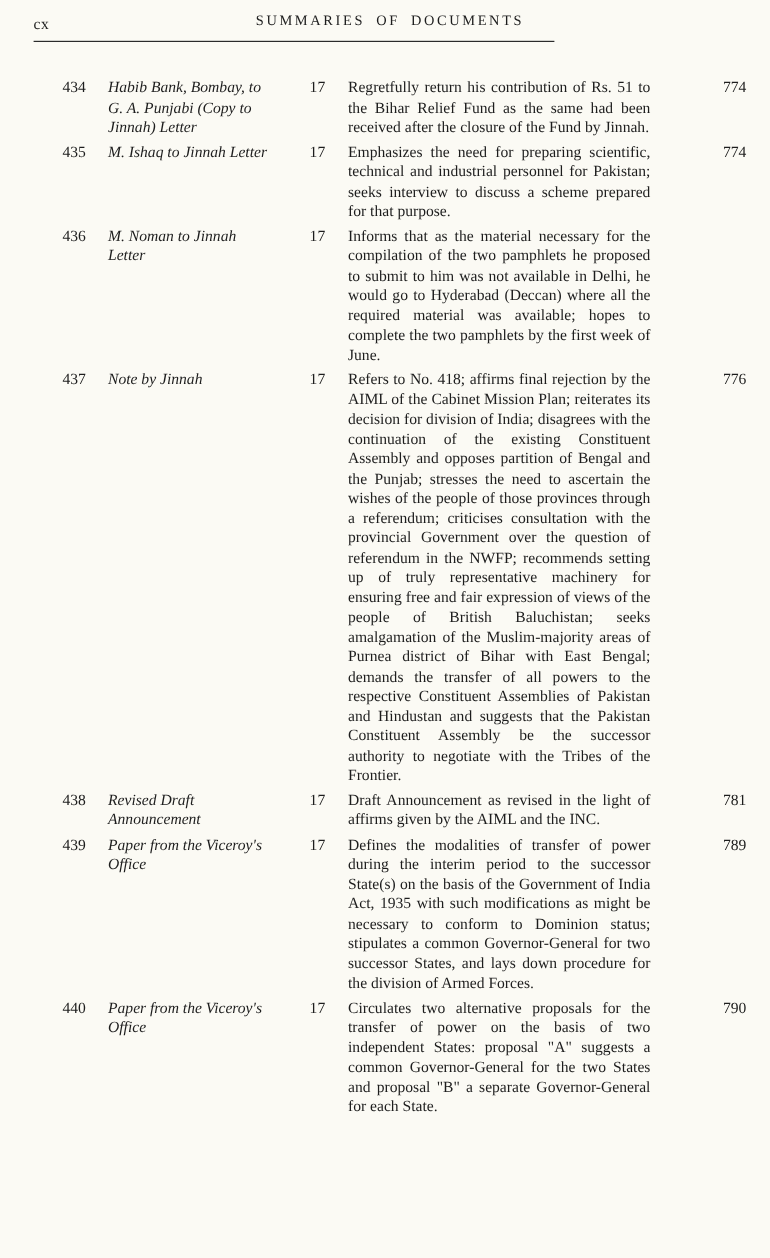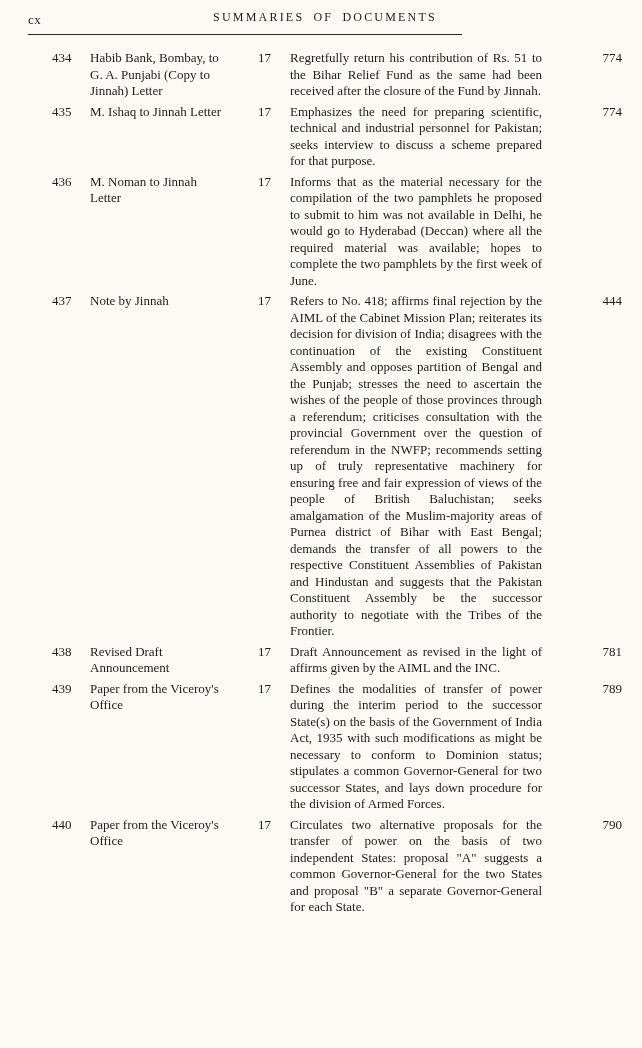--- a/index.html
+++ b/index.html
@@ -46,37 +46,38 @@
   }
 
   .rule {
     height: 0;
     border-top: 1.6px solid #2b2b2b;
     width: 434px;
     margin-top: 4px;
   }
 
   .entries {
-    margin-top: 15px;
+    margin-top: 30px;
   }
 
   .entry {
     display: grid;
     grid-template-columns: 62px 168px 32px 252px 1fr;
     font-size: 13px;
     line-height: 16.5px;
     margin-bottom: 4px;
   }
 
   .num {
     padding-left: 24px;
   }
 
   .etitle {
     padding-right: 30px;
+    font-style: italic;
   }
 
   .summary {
     text-align: justify;
     hyphens: auto;
     -webkit-hyphens: auto;
   }
 
   .pageno {
     text-align: right;
@@ -114,21 +115,21 @@
     <div class="etitle">M. Noman to Jinnah Letter</div>
     <div class="day">17</div>
     <div class="summary">Informs that as the material necessary for the compilation of the two pamphlets he proposed to submit to him was not available in Delhi, he would go to Hyderabad (Deccan) where all the required material was available; hopes to complete the two pamphlets by the first week of June.</div>
   </div>
 
   <div class="entry">
     <div class="num">437</div>
     <div class="etitle">Note by Jinnah</div>
     <div class="day">17</div>
     <div class="summary">Refers to No. 418; affirms final rejection by the AIML of the Cabinet Mission Plan; reiterates its decision for division of India; disagrees with the continuation of the existing Constituent Assembly and opposes partition of Bengal and the Punjab; stresses the need to ascertain the wishes of the people of those provinces through a referendum; criticises consultation with the provincial Government over the question of referendum in the NWFP; recommends setting up of truly representative machinery for ensuring free and fair expression of views of the people of British Baluchistan; seeks amalgamation of the Muslim-majority areas of Purnea district of Bihar with East Bengal; demands the transfer of all powers to the respective Constituent Assemblies of Pakistan and Hindustan and suggests that the Pakistan Constituent Assembly be the successor authority to negotiate with the Tribes of the Frontier.</div>
-    <div class="pageno">444</div>
+    <div class="pageno">776</div>
   </div>
 
   <div class="entry">
     <div class="num">438</div>
     <div class="etitle">Revised Draft Announcement</div>
     <div class="day">17</div>
     <div class="summary">Draft Announcement as revised in the light of affirms given by the AIML and the INC.</div>
     <div class="pageno">781</div>
   </div>
 

